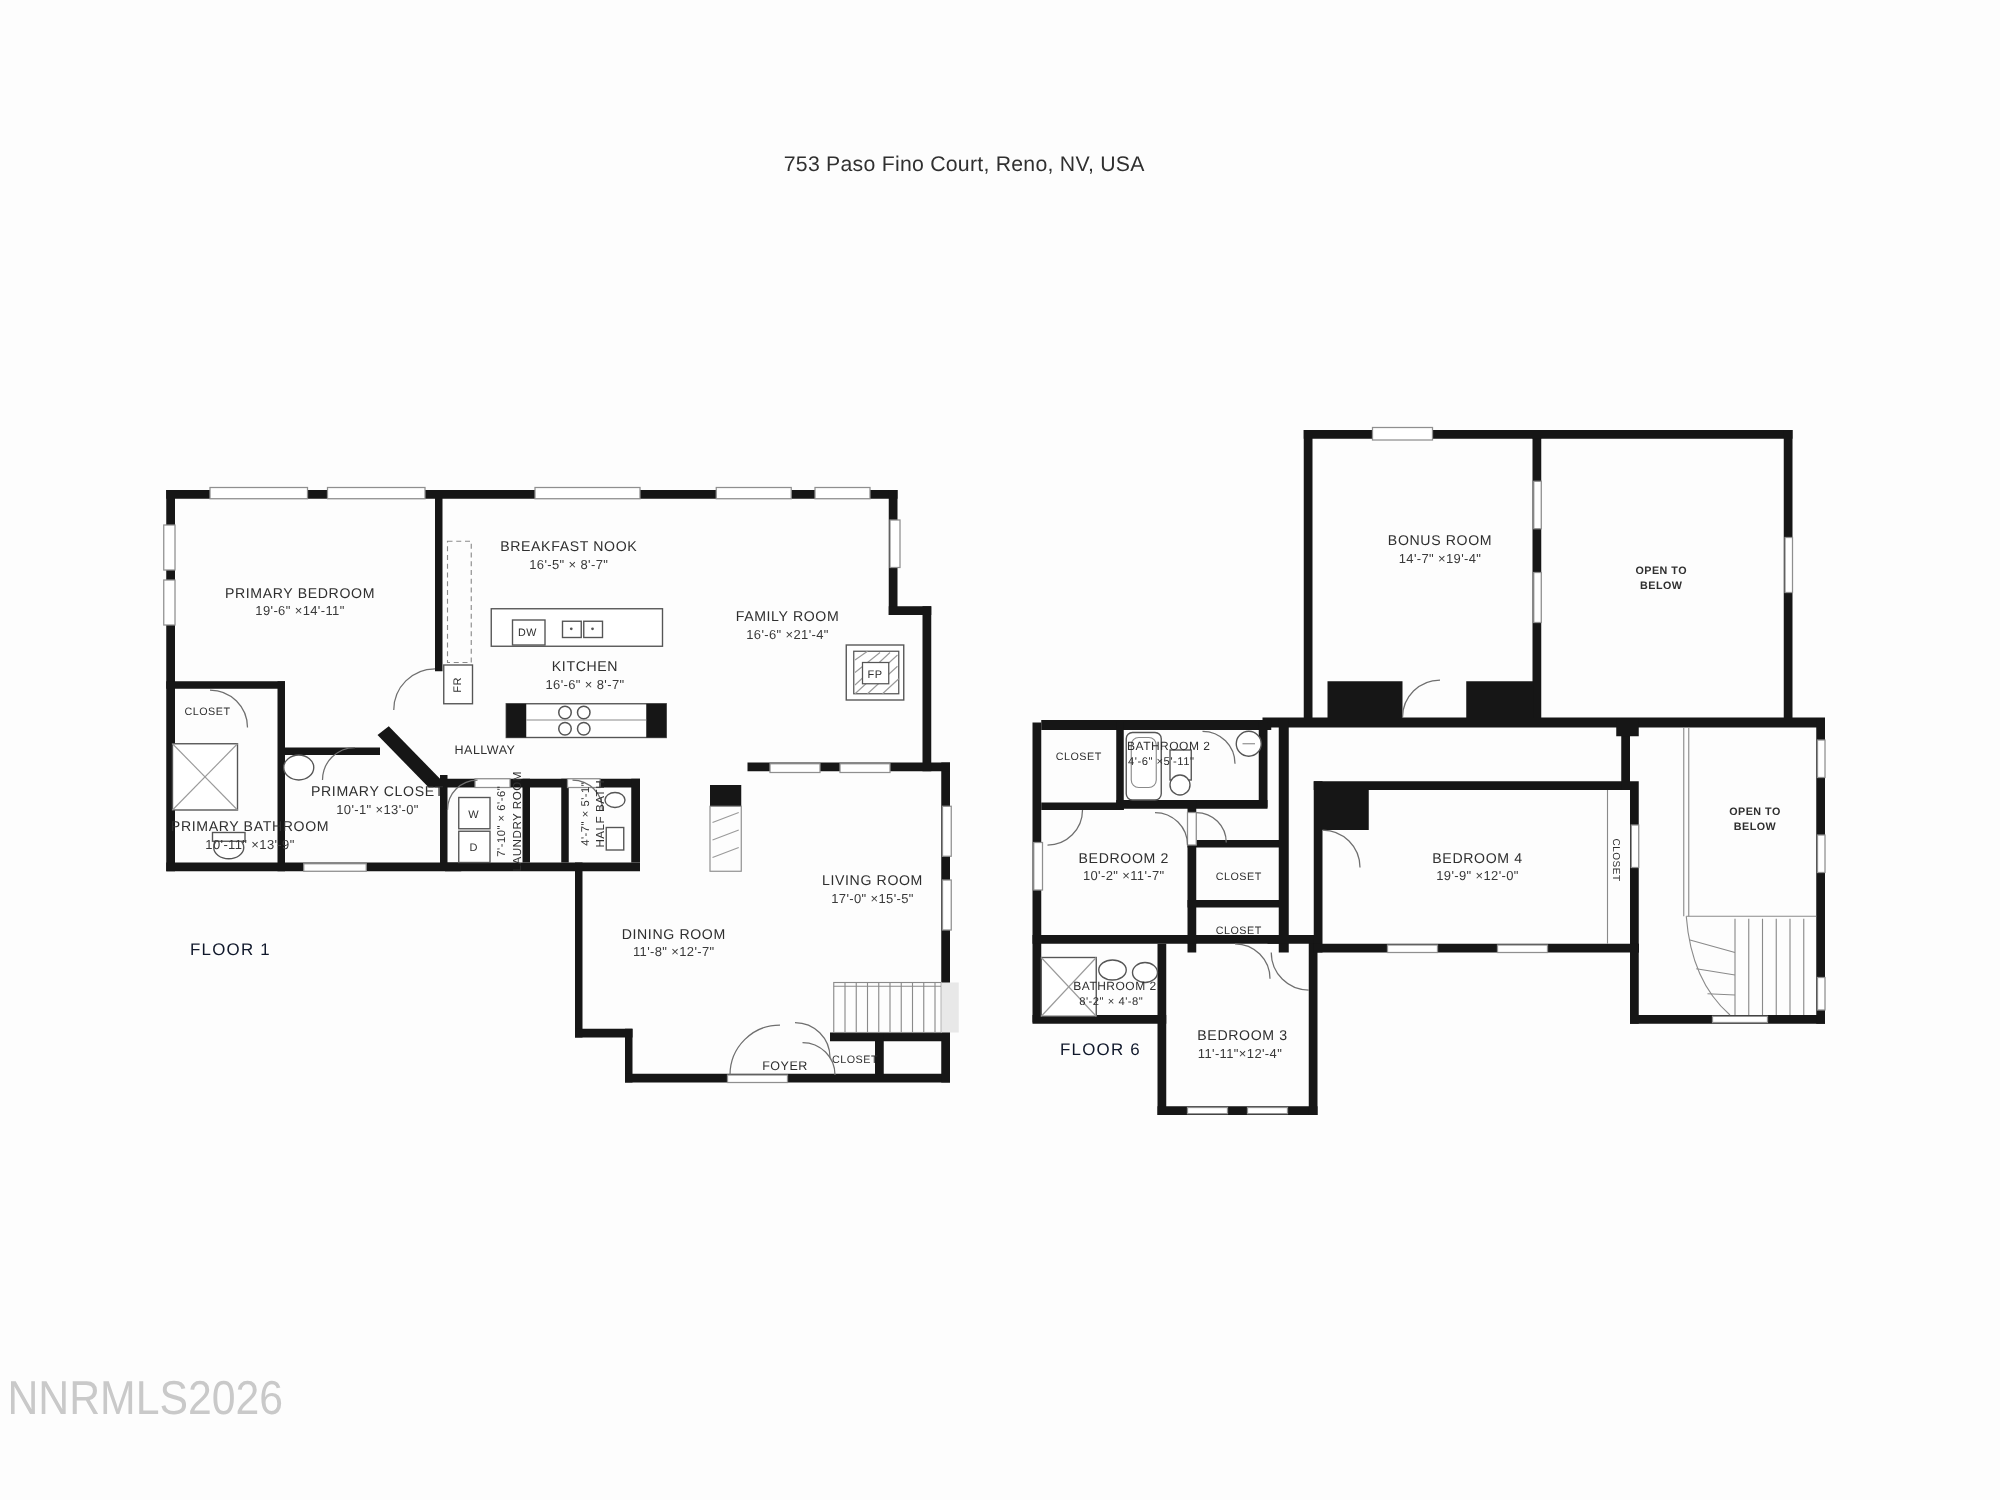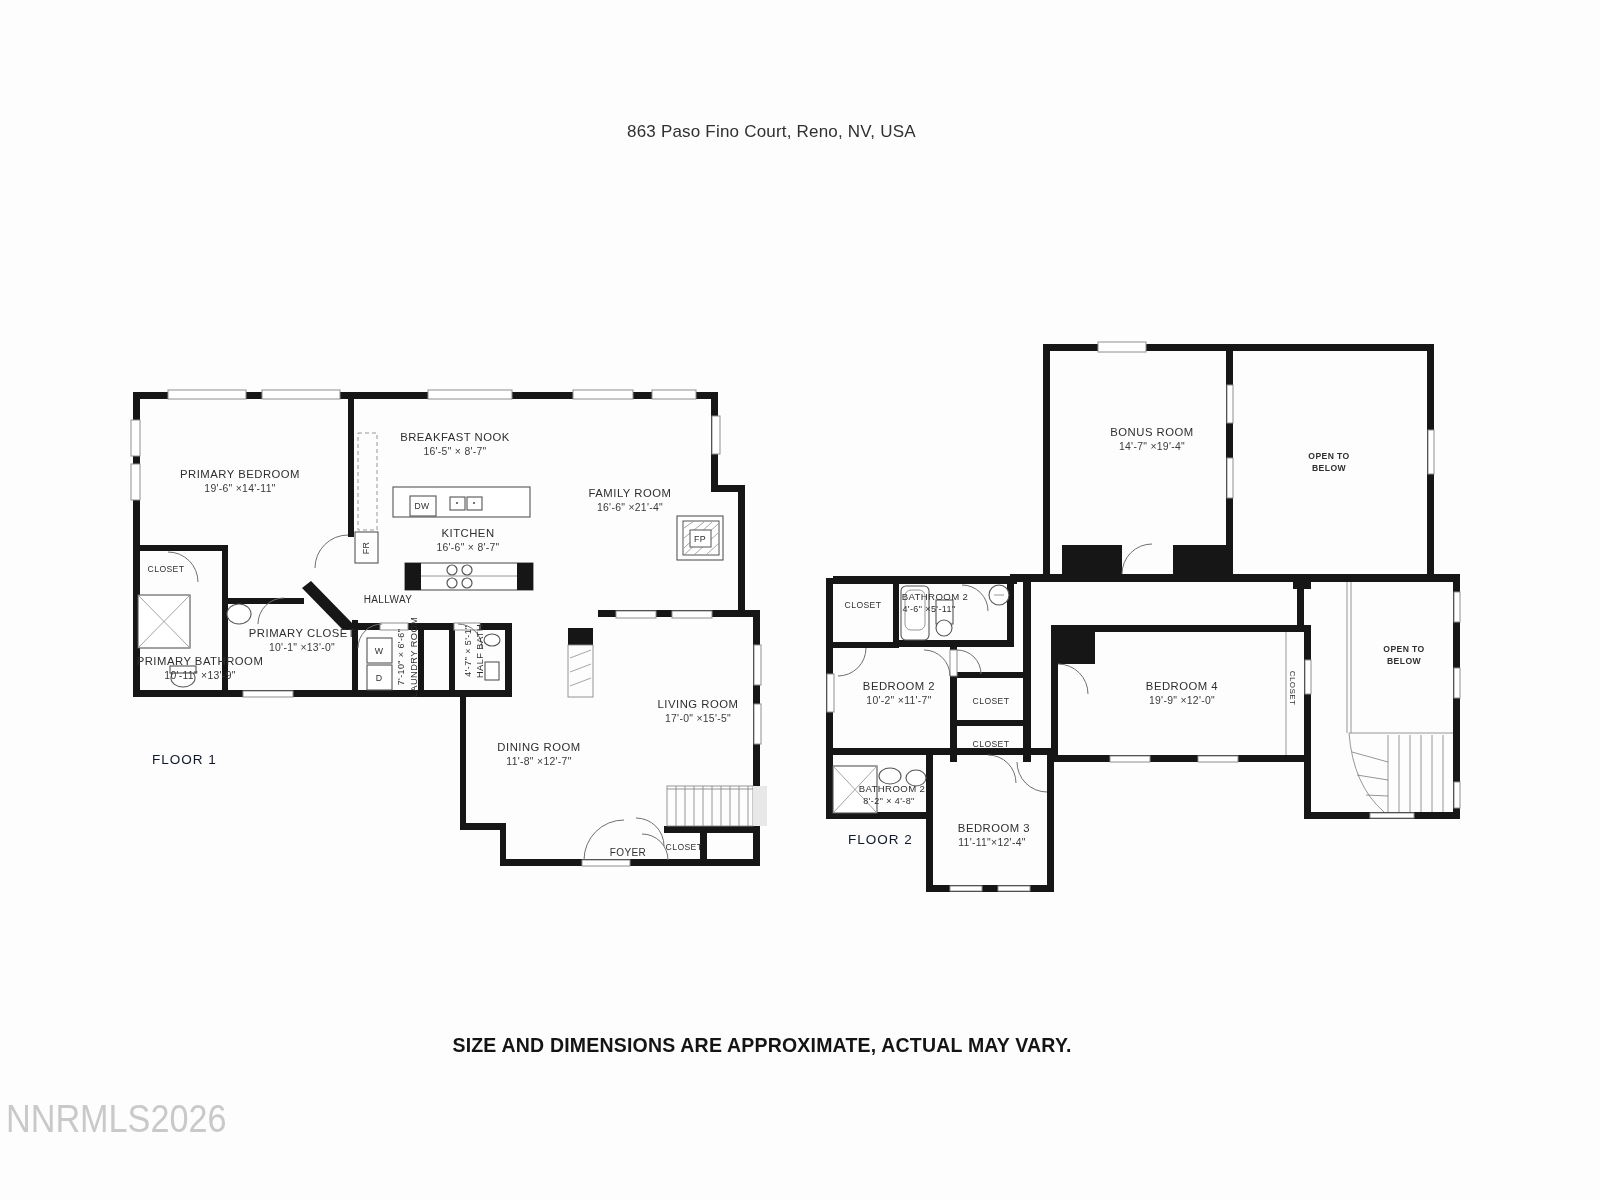--- a/index.html
+++ b/index.html
@@ -24,21 +24,21 @@
               font-size:19.5px;font-weight:bold;color:#141414;letter-spacing:.2px;}
   #watermark{position:absolute;left:6px;top:1098px;font-size:38px;color:#c9c9c9;
              letter-spacing:0px;transform:scaleX(.9);transform-origin:left center;
              text-shadow:0 0 1px #ffffff;}
 </style>
 </head>
 <body>
 
 <div id="canvas">
 
-  <div id="title">863 Paso Fino Court, Reno, NV, USA</div>
+  <div id="title">753 Paso Fino Court, Reno, NV, USA</div>
 
   <svg width="1600" height="1200" viewBox="0 0 1600 1200">
 
     <g>
 
       <g>
         <rect class="w" x="133" y="392" width="585" height="7"></rect>
         <rect class="w" x="133" y="392" width="7" height="305"></rect>
         <rect class="w" x="133" y="690" width="236" height="7"></rect>
         <rect class="w" x="356" y="690" width="156" height="7"></rect>
@@ -315,17 +315,16 @@
         <text class="small" transform="rotate(90 1293 688)" x="1293" y="691" style="font-size:8px">CLOSET</text>
         <text class="small" x="892" y="792" style="font-size:9.6px">BATHROOM 2</text>
         <text class="small" x="889" y="804" style="font-size:9px">8'-2" × 4'-8"</text>
         <text class="room" x="994" y="832">BEDROOM 3</text>
         <text class="dims" x="992" y="846">11'-11"×12'-4"</text>
       </g>
     </g>
   </svg>
 
   <div class="floorlbl" style="left:152px;top:752px;">FLOOR 1</div>
-  <div class="floorlbl" style="left:848px;top:832px;">FLOOR 2</div>
-
-  <div id="disclaimer">SIZE AND DIMENSIONS ARE APPROXIMATE, ACTUAL MAY VARY.</div>
+  <div class="floorlbl" style="left:848px;top:832px;">FLOOR 6</div>
+
   <div id="watermark">NNRMLS2026</div>
 </div>
 
 </body></html>

